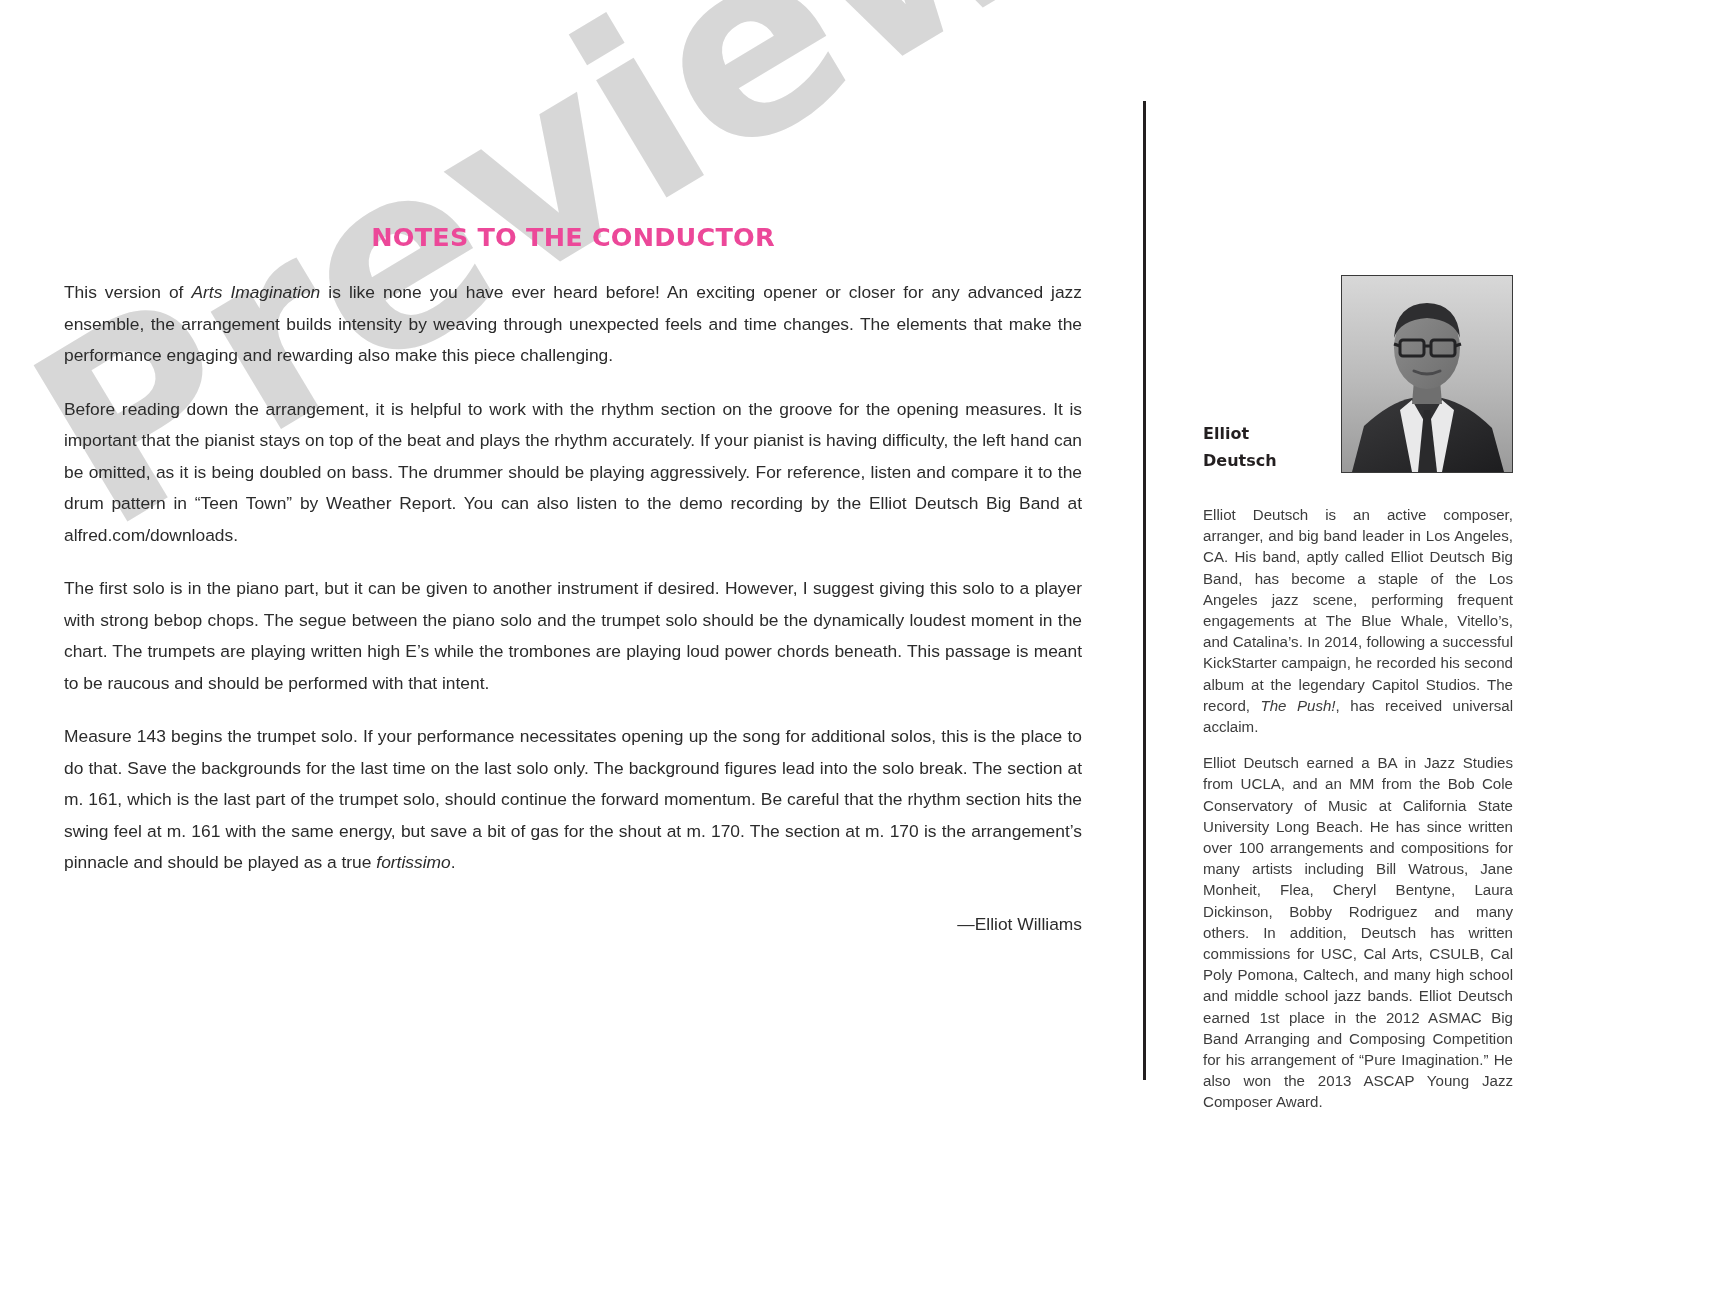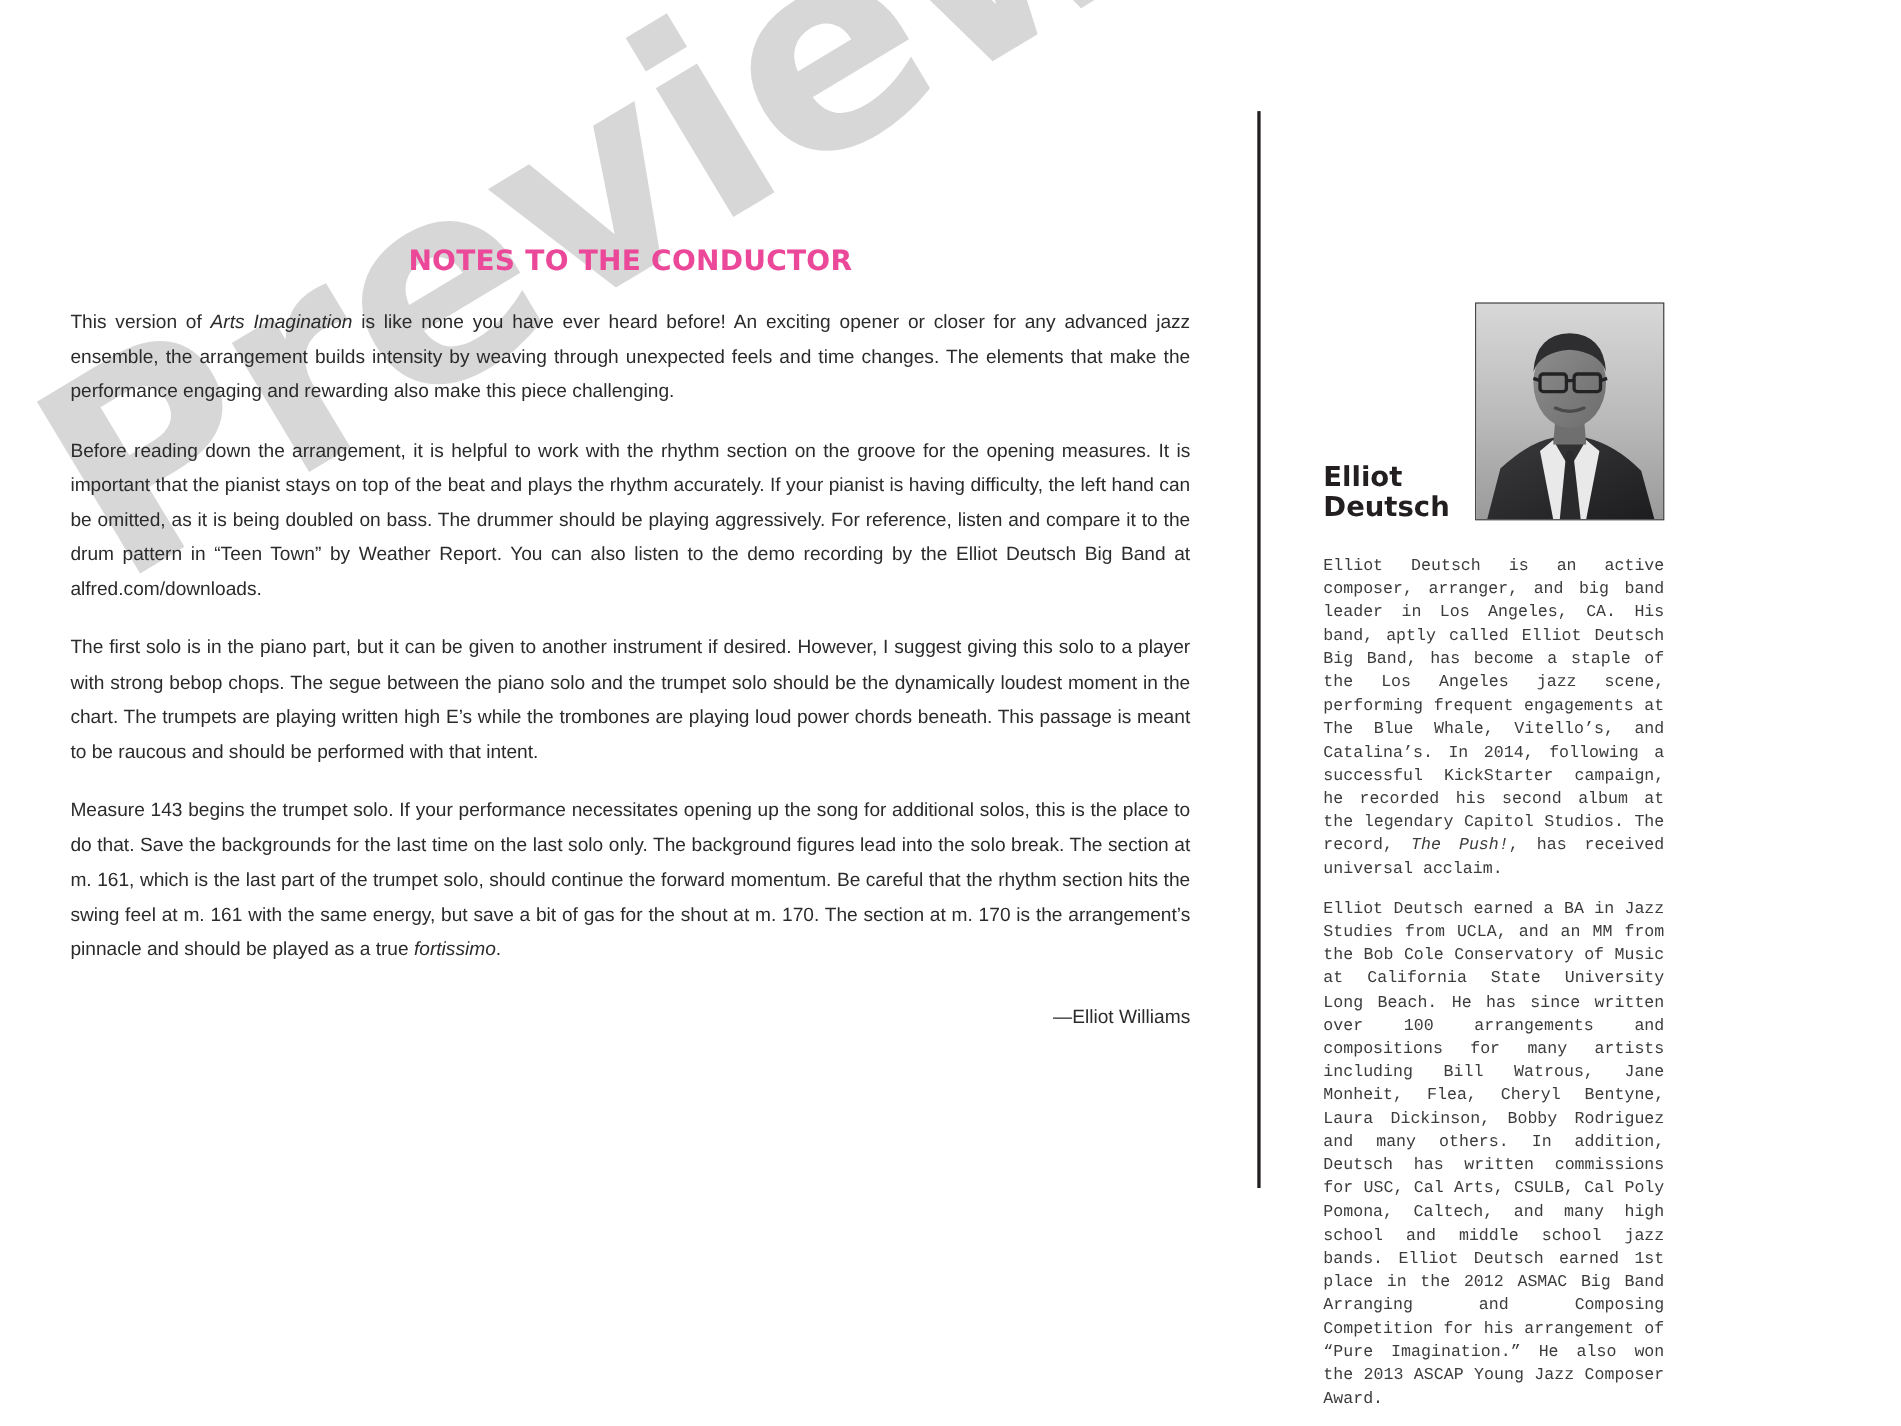--- a/index.html
+++ b/index.html
@@ -121,38 +121,38 @@
     background: #c9c9c9;
   }
   #portrait svg { display: block; }
   #bio-name {
     position: absolute;
     left: 0;
     top: 420px;
     margin: 0;
     font-family: "DejaVu Sans", sans-serif;
     font-weight: 700;
-    font-size: 25px;
+    font-size: 16px;
     line-height: 27px;
     color: #231f20;
   }
   #bio-name .nm-line { display: block; }
   .bio-par {
     margin: 0;
     padding-top: 15px;
     font-size: 15.1px;
     line-height: 21.2px;
     color: #3c3c3c;
     text-align: justify;
     -webkit-hyphens: none;
     hyphens: none;
   }
   .bio-par:first-of-type { padding-top: 0; }
   .bio-par i { font-style: italic; }
-  #bio-body { padding-top: 24px; font-family: Liberation Mono, monospace; }
+  #bio-body { padding-top: 24px; }
 </style>
 </head>
 <body>
 
 <div id="page">
 
   <div id="watermark">
     <div class="wm-text">Preview Only</div>
   </div>
 

